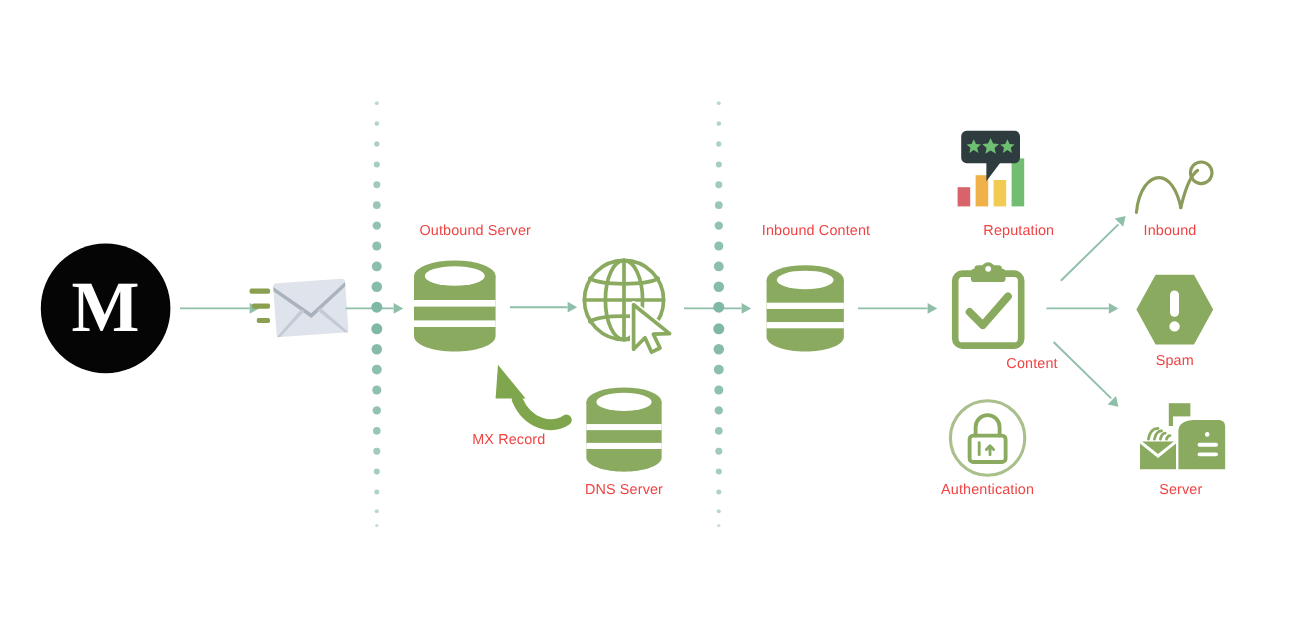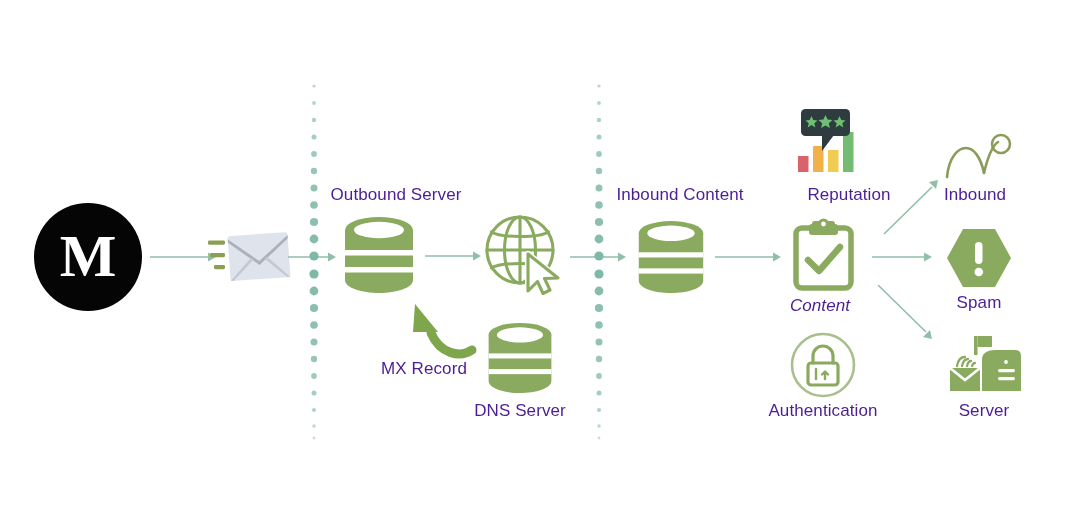--- a/index.html
+++ b/index.html
@@ -16,23 +16,23 @@
     width: 1078px;
     height: 531px;
     background: #ffffff;
     overflow: hidden;
   }
   .abs { position: absolute; }
 
   
   .label {
     position: absolute;
-    color: #4c1d95;
+    color: #ef4444;
     font-family: "Liberation Sans", sans-serif;
-    font-size: 17px;
+    font-size: 12px;
     font-weight: 400;
     letter-spacing: 0.1px;
     white-space: nowrap;
     text-align: center;
     transform: translateX(-50%);
     line-height: 1;
   }
 
   
   #logo-badge {
@@ -244,21 +244,21 @@
 
   <svg class="abs art" style="left:793px; top:219px;" width="61" height="72" viewBox="0 0 61 72">
     <rect x="3" y="9" width="55" height="60" rx="6" fill="none" stroke="#8aab5f" stroke-width="5.5"></rect>
     <path d="M19 9 L19 5 A3 3 0 0 1 22 2 L39 2 A3 3 0 0 1 42 5 L42 9 Z" fill="#8aab5f"></path>
     <rect x="16" y="5" width="29" height="11" rx="3" fill="#8aab5f"></rect>
     <circle cx="30.5" cy="5" r="5.5" fill="#8aab5f"></circle>
     <circle cx="30.5" cy="5" r="2.4" fill="#ffffff"></circle>
     <path d="M15 41 L26 52 L47 28" fill="none" stroke="#8aab5f" stroke-width="6.5" stroke-linecap="round" stroke-linejoin="round"></path>
   </svg>
 
-  <div class="label" style="left:820px; top:297px;font-style:italic;">Content</div>
+  <div class="label" style="left:860px; top:297px;">Content</div>
 
   <svg class="abs art" style="left:789px; top:331px;" width="68" height="68" viewBox="0 0 68 68">
     <circle cx="34" cy="34" r="31" fill="none" stroke="#a9bf8c" stroke-width="2.6"></circle>
     <path d="M24 32 L24 25 A10 10 0 0 1 44 25 L44 32" fill="none" stroke="#8aab5f" stroke-width="3.2" stroke-linecap="round"></path>
     <rect x="19" y="32" width="30" height="22" rx="3" fill="none" stroke="#8aab5f" stroke-width="3.2"></rect>
     <line x1="27" y1="38" x2="27" y2="48" stroke="#8aab5f" stroke-width="2.4" stroke-linecap="round"></line>
     <path d="M36 48 L36 41 M33 43.5 L36 40.5 L39 43.5" fill="none" stroke="#8aab5f" stroke-width="2.4" stroke-linecap="round" stroke-linejoin="round"></path>
   </svg>
 
   <div class="label" style="left:823px; top:402px;">Authentication</div>

